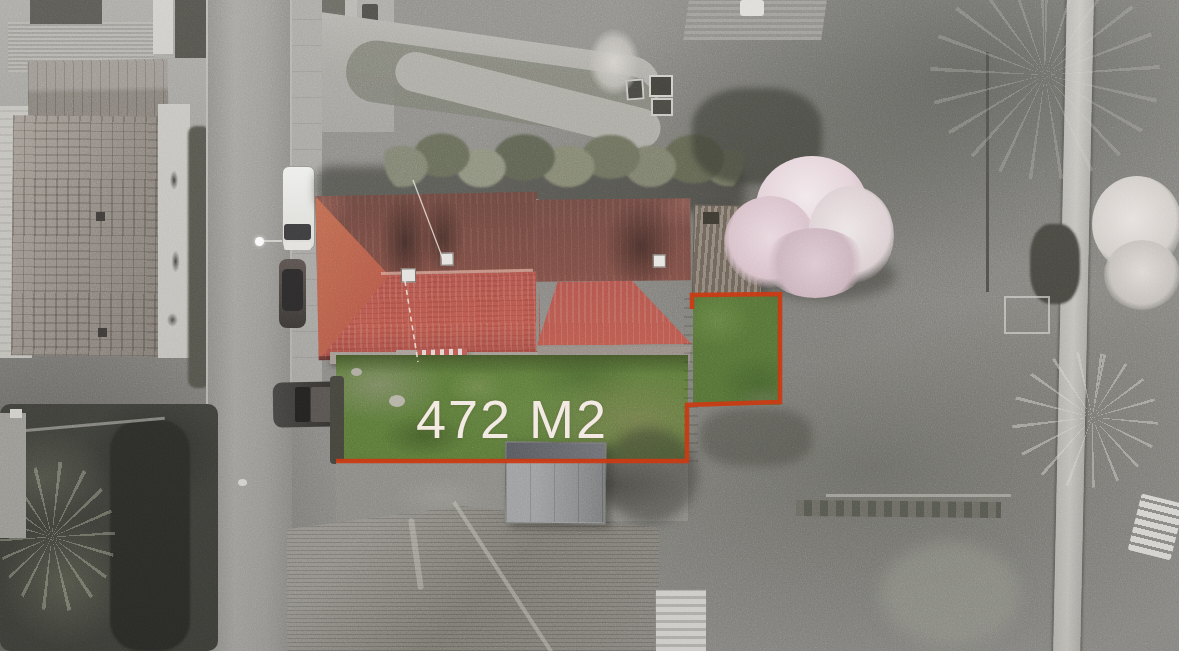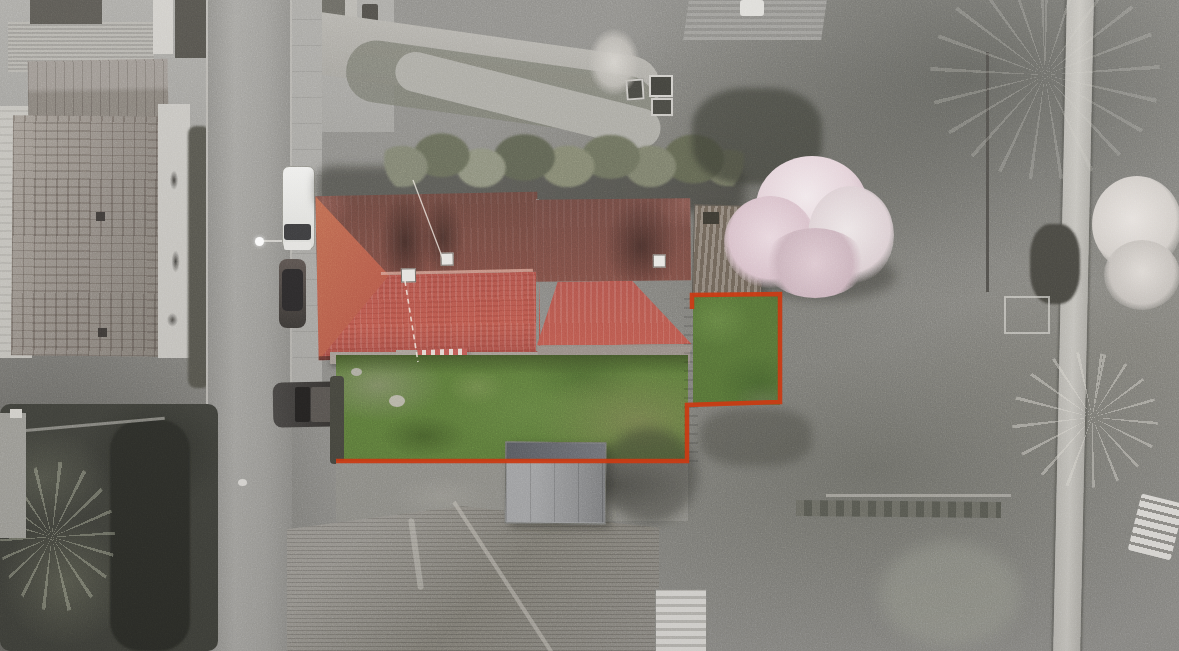--- a/index.html
+++ b/index.html
@@ -335,13 +335,14 @@
 
   <div class="abs grain"></div>
   <div class="abs veil"></div>
 
   <svg class="abs annotations" viewBox="0 0 1179 651">
     <polyline class="wire-solid" points="443,259 413,180"></polyline>
     <polyline class="wire-dashed" points="405,281 418,362"></polyline>
     <polyline class="boundary-line" points="692,309 692,295 780,294 780,402 687,405 687,461 336,461"></polyline>
   </svg>
 
+  <div class="abs area-label">472 M2</div>
 </div>
 
 </body></html>

